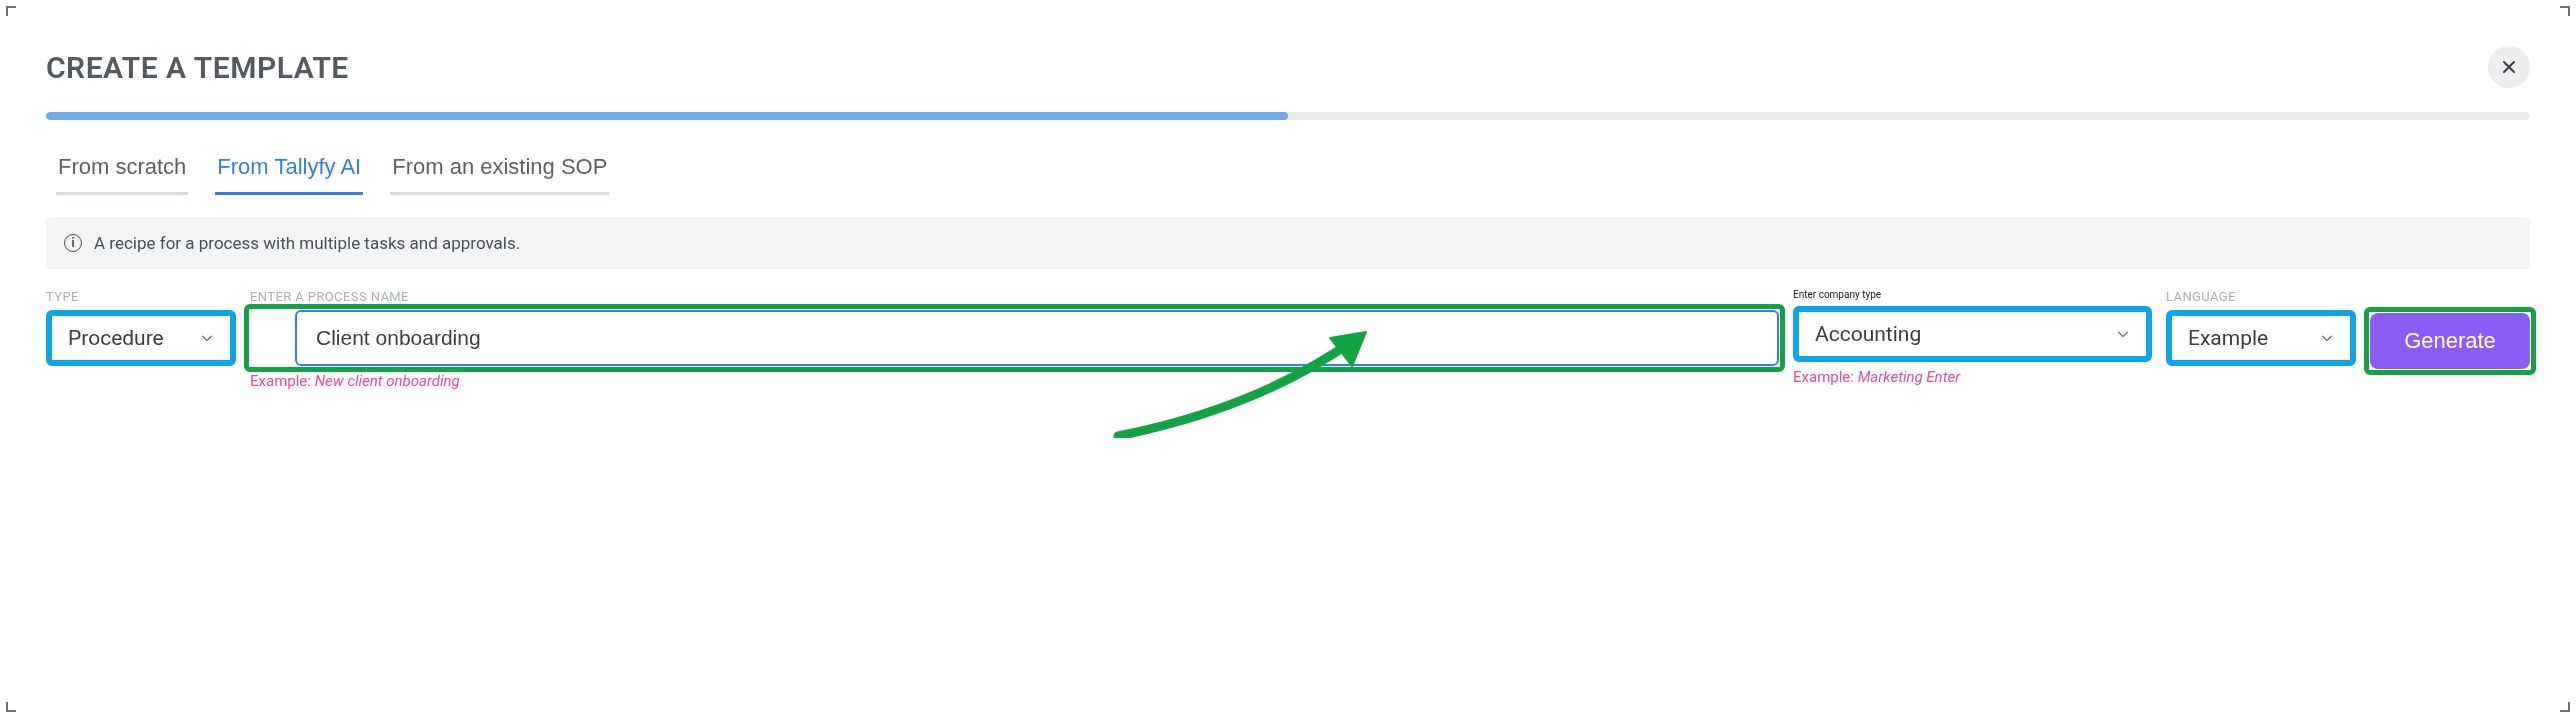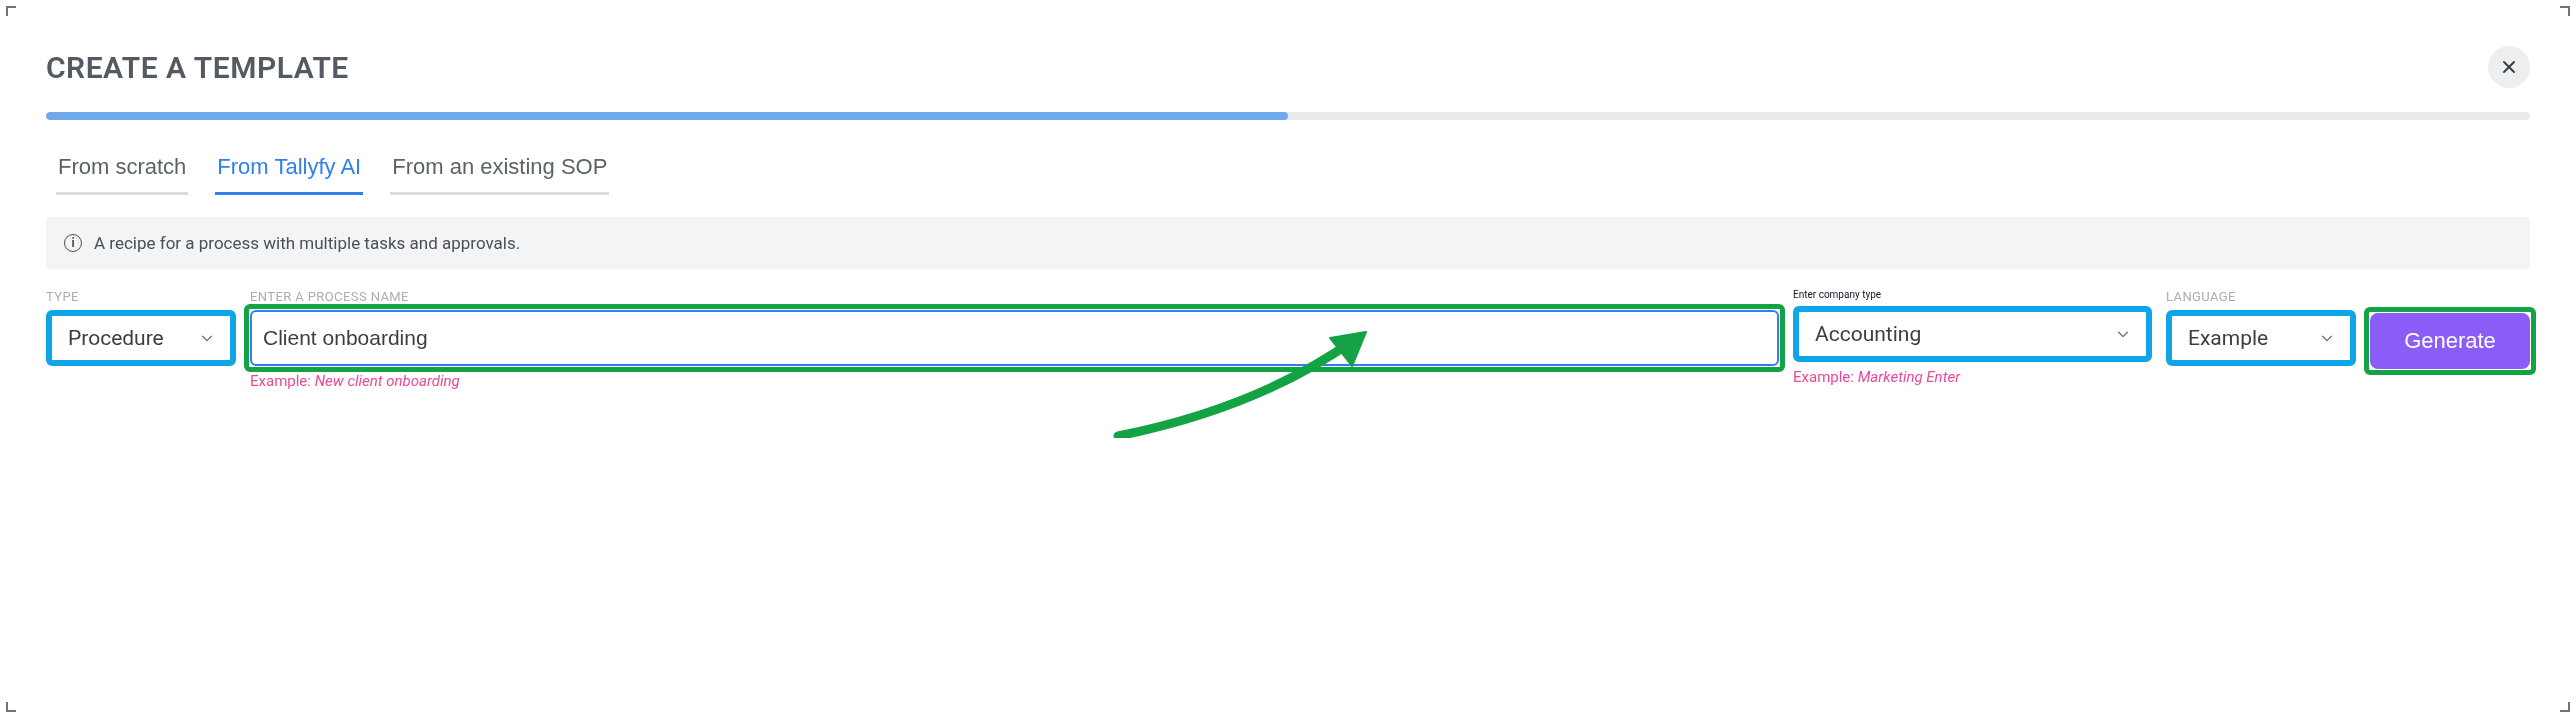--- a/index.html
+++ b/index.html
@@ -138,21 +138,22 @@
     border-radius: 6px;
     display: flex;
     align-items: center;
     padding: 0 16px;
     font-size: 21px;
     color: #3a3f44;
     background: #fff;
   }
   .control.focus {
     border: 2px solid #2f80ed;
-    padding: 0 11px;
+    padding: 0 19px;
+    margin-left: 45px;
   }
   .control input {
     border: none;
     outline: none;
     width: 100%;
     font-size: 21px;
     color: #3a3f44;
     background: transparent;
   }
   .chevron {

